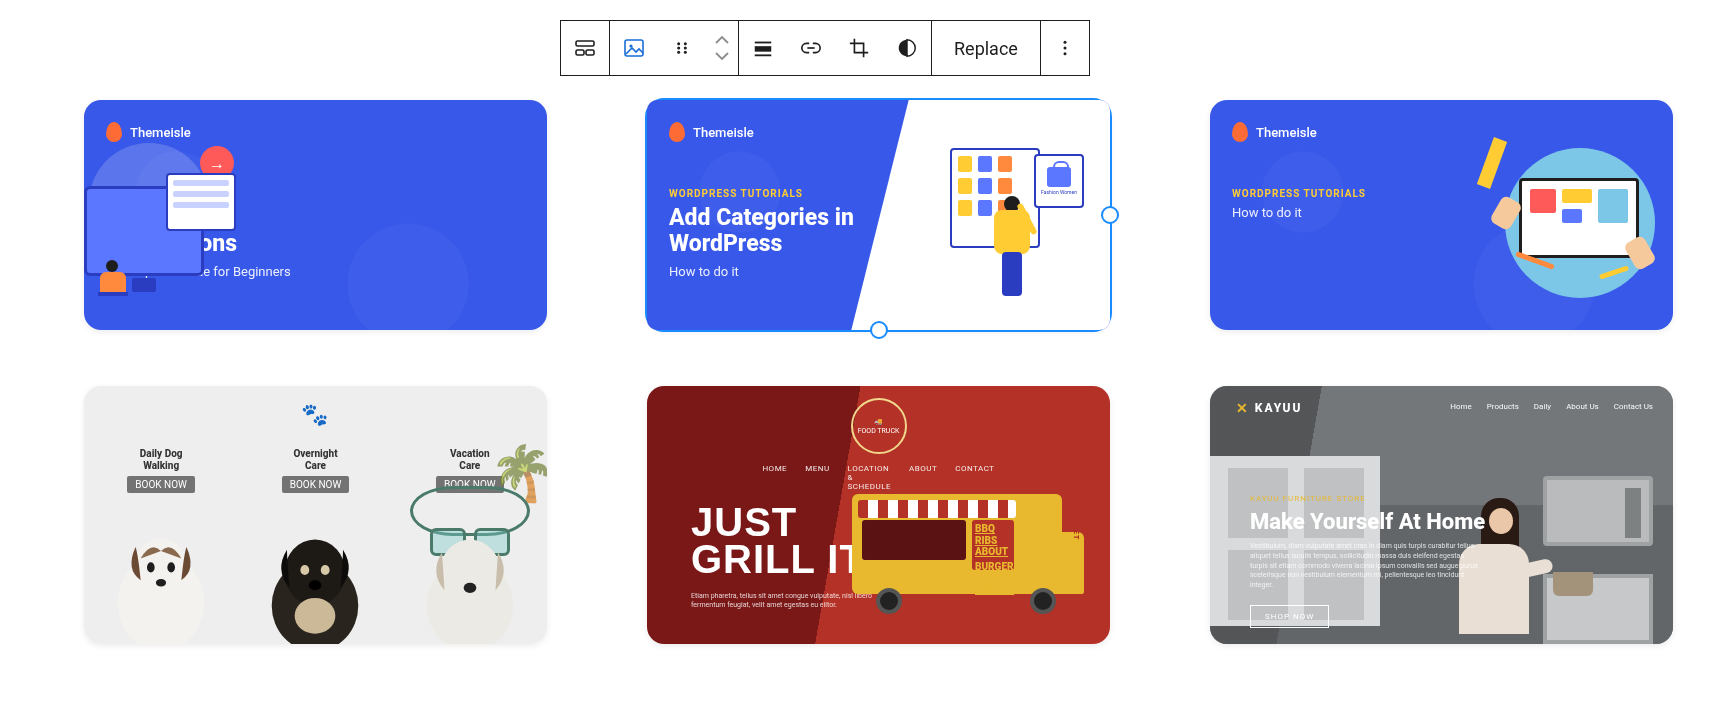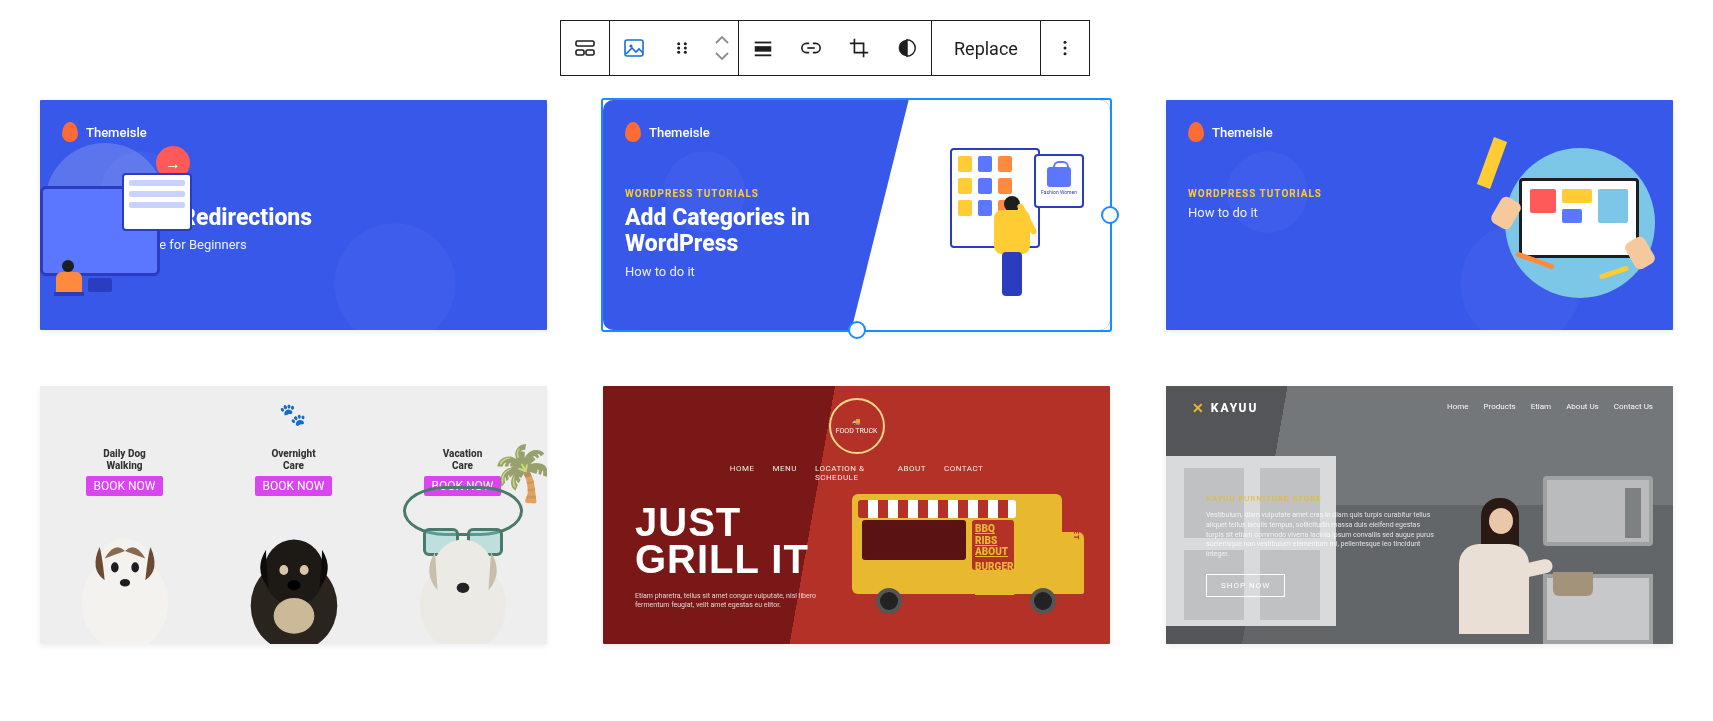--- a/index.html
+++ b/index.html
@@ -55,24 +55,25 @@
 
   
   .gallery {
     display: grid;
     grid-template-columns: repeat(3, 1fr);
     gap: 56px;
     margin-top: 80px;
   }
   .card {
     position: relative;
-    border-radius: 1px;
+    border-radius: 17px;
     overflow: hidden;
     box-shadow: 0 2px 6px rgba(0,0,0,.08);
     height: 230px;
+    margin-left: 44px;
   }
 
   
   .card.selected {
     outline: 2px solid #1a8cff;
     outline-offset: 0;
     overflow: visible;
   }
   .card.selected .inner { border-radius: 10px; overflow: hidden; height:100%; position:relative;}
   .handle {
@@ -180,34 +181,34 @@
   
   .thumb { height: 258px; }
   .thumb .inner{height:100%;}
 
   
   .pet { background:#eee; display:flex; flex-direction:column;}
   .pet .logo-sm{height:56px;display:flex;align-items:center;justify-content:center;font-size:22px;color:#888;}
   .pet .cols{flex:1;display:flex;}
   .pet .col{flex:1;display:flex;flex-direction:column;align-items:center;padding-top:6px;position:relative;overflow:hidden;}
   .pet .col h4{font-size:10px;font-weight:800;color:#333;text-align:center;line-height:1.2;}
-  .pet .col .btn{margin-top:4px;font-size:12px;background:#d946ef;color:#fff;padding:3px 8px;border-radius:2px;}
+  .pet .col .btn{margin-top:4px;font-size:10px;background:#737373;color:#fff;padding:3px 8px;border-radius:2px;}
   .pet .dog{position:absolute;bottom:-10px;left:50%;transform:translateX(-50%);width:130px;height:140px;}
   .pet .dog svg{width:100%;height:100%;}
   .pet .palm{position:absolute;top:0;right:-10px;font-size:54px;color:#4a7a6a;opacity:.7;}
   .pet .hat{position:absolute;top:44px;left:50%;transform:translateX(-50%);width:120px;height:50px;border:3px solid #4a7a6a;border-radius:50%/70%;}
   .pet .glasses{position:absolute;top:86px;left:50%;transform:translateX(-50%);width:80px;height:24px;}
   .pet .glasses::before,.pet .glasses::after{content:"";position:absolute;width:30px;height:22px;border:3px solid #4a7a6a;border-radius:6px;background:rgba(120,200,200,.4);}
   .pet .glasses::before{left:0;} .pet .glasses::after{right:0;}
 
   
   .truck{background:linear-gradient(100deg,#7a1818 0 42%,#b33126 42% 100%);color:#fff;position:relative;height:100%;}
   .truck .badge{position:absolute;top:12px;left:50%;transform:translateX(-50%);width:56px;height:56px;border:2px solid #f0d78c;border-radius:50%;display:flex;flex-direction:column;align-items:center;justify-content:center;font-size:7px;gap:1px;}
   .truck .nav{position:absolute;top:78px;left:50%;transform:translateX(-50%);display:flex;gap:18px;font-size:8px;letter-spacing:.5px;opacity:.9;}
-  .truck .hero-text{position:absolute;left:32px;top:118px;}
+  .truck .hero-text{position:absolute;left:44px;top:118px;}
   .truck .hero-text .big{font-size:40px;font-weight:900;line-height:.93;font-family:Impact, 'Arial Black', sans-serif;letter-spacing:1px;}
   .truck .hero-text .lorem{font-size:7px;opacity:.8;margin-top:14px;max-width:200px;line-height:1.3;}
   .truck .van{position:absolute;right:48px;top:108px;width:210px;height:118px;}
   .truck .van .body{position:absolute;inset:0 0 18px 0;background:#e8b92e;border-radius:6px;}
   .truck .van .body::after{content:"";position:absolute;right:-22px;bottom:0;width:40px;height:62px;background:#e8b92e;border-radius:0 6px 2px 0;}
   .truck .van .awn{position:absolute;top:6px;left:6px;right:46px;height:18px;background:repeating-linear-gradient(90deg,#b33126 0 10px,#fff 10px 20px);border-radius:3px;}
   .truck .van .window{position:absolute;top:26px;left:10px;width:104px;height:40px;background:#5a1212;border-radius:3px;}
   .truck .van .menu{position:absolute;top:26px;left:120px;width:42px;height:50px;background:#b33126;border-radius:3px;padding:3px;}
   .truck .van .menu div{font-size:10px;font-weight:900;color:#e8b92e;line-height:1.15;text-decoration:underline;}
   .truck .van .side{position:absolute;top:20px;right:-18px;width:12px;height:56px;display:flex;flex-direction:column;font-size:7px;font-weight:900;color:#b33126;writing-mode:vertical-rl;letter-spacing:1px;}
@@ -539,25 +540,26 @@
           </div>
         <div class="pot"></div>
       </div>
       <div class="logo2">
           <span class="k">✕</span>
           <span>KAYUU</span>
         </div>
       <div class="menu2">
         <span>Home</span>
           <span>Products</span>
-          <span>Etiam</span>
+          <span>Daily</span>
           <span>About Us</span>
           <span>Contact Us</span>
       </div>
       <div class="hero2">
         <div class="eb">KAYUU FURNITURE STORE</div>
+        <div class="tt">Make Yourself At Home</div>
         <div class="lp">Vestibulum, diam vulputate amet cras in diam quis turpis curabitur tellus aliquet tellus iaculis tempus, sollicitudin massa duis eleifend egestas turpis sit etiam commodo viverra lacinia ipsum convallis sed augue purus scelerisque non vestibulum elementum mi, pellentesque leo tincidunt integer.</div>
         <span class="cta">SHOP NOW</span>
       </div>
     </div>
   </div>
 
 </div>
 
 </body></html>

